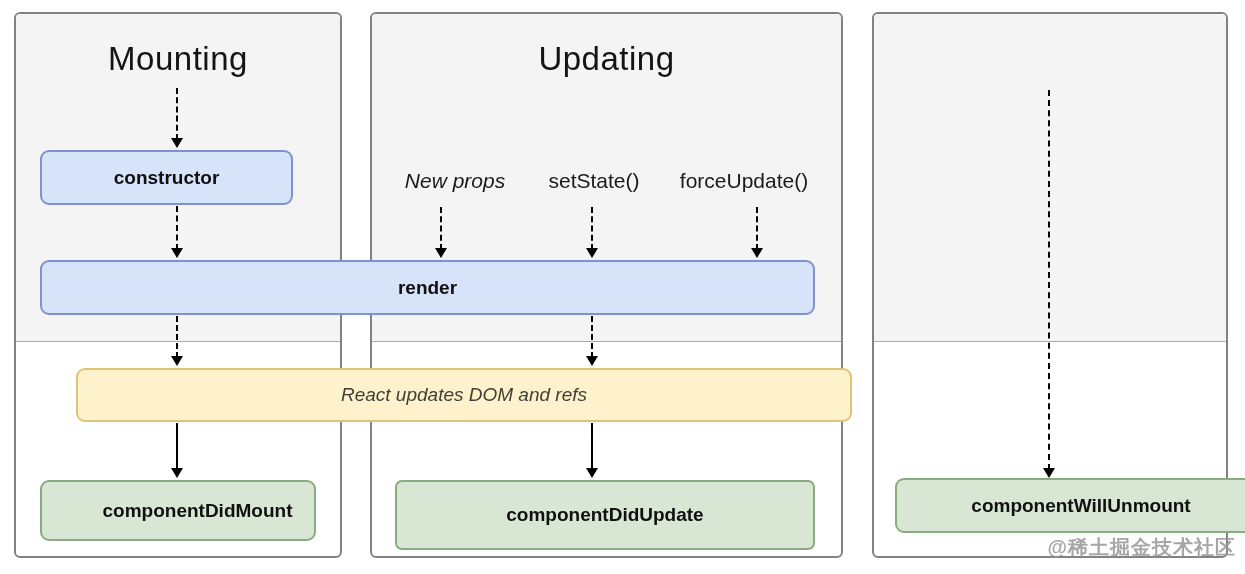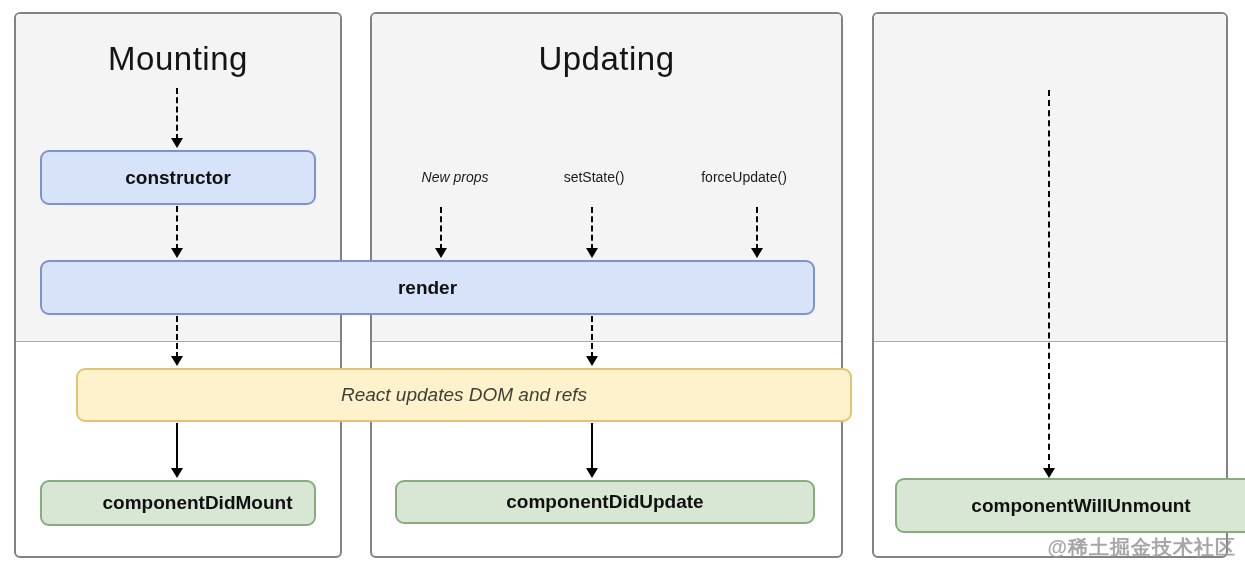--- a/index.html
+++ b/index.html
@@ -33,21 +33,21 @@
     font-size:19px; font-weight:bold; color:#101010;
   }
   .bx.blue  { background:var(--method-fill,#d6e3f8); border:2px solid var(--method-border,#7e91d1); }
   .bx.green { background:var(--commit-fill,#d8e7d3); border:2px solid var(--commit-border,#89ab80); }
   .bx.yellow{
     background:var(--effect-fill,#fdf2cb); border:2px solid var(--effect-border,#dfc473);
     font-weight:normal; font-style:italic; color:#3f3f35;
   }
   .trigger {
     position:absolute; top:169px; transform:translateX(-50%);
-    font-size:14px; color:#1a1a1a; white-space:nowrap;
+    font-size:21px; color:#1a1a1a; white-space:nowrap;
   }
   .trigger.italic { font-style:italic; }
   .arrow { position:absolute; width:12px; }
   .arrow .line {
     position:absolute; left:50%; transform:translateX(-50%);
     top:0; bottom:8px; width:0;
     border-left:2px dashed #000;
   }
   .arrow.solid .line { border-left-style:solid; }
   .arrow .head {
@@ -122,22 +122,22 @@
   <div class="arrow solid" style="left:586px; top:423px; height:55px;">
       <div class="line"></div>
       <div class="head"></div>
     </div>
 
   <div class="arrow" style="left:1043px; top:90px; height:388px;">
       <div class="line"></div>
       <div class="head"></div>
     </div>
 
-  <div class="bx blue" style="left:40px;  top:150px; width:276px; height:55px;">constructor</div>
+  <div class="bx blue" style="left:40px;  top:150px; width:253px; height:55px;">constructor</div>
   <div class="bx blue" style="left:40px;  top:260px; width:775px; height:55px;">render</div>
   <div class="bx yellow" style="left:40px;  top:368px; width:776px; height:54px;margin-left:36px;">React updates DOM and refs</div>
-  <div class="bx green" style="left:40px;  top:480px; width:276px; height:46px;padding-left:39px;">componentDidMount</div>
-  <div class="bx green" style="left:395px; top:480px; width:420px; height:44px;">componentDidUpdate</div>
+  <div class="bx green" style="left:40px;  top:480px; width:276px; height:61px;padding-left:39px;">componentDidMount</div>
+  <div class="bx green" style="left:395px; top:480px; width:420px; height:70px;border-radius:7px;">componentDidUpdate</div>
   <div class="bx green" style="left:895px; top:478px; width:372px; height:55px;">componentWillUnmount</div>
 
   <div class="watermark">@稀土掘金技术社区</div>
 
 </div>
 
 </body></html>

